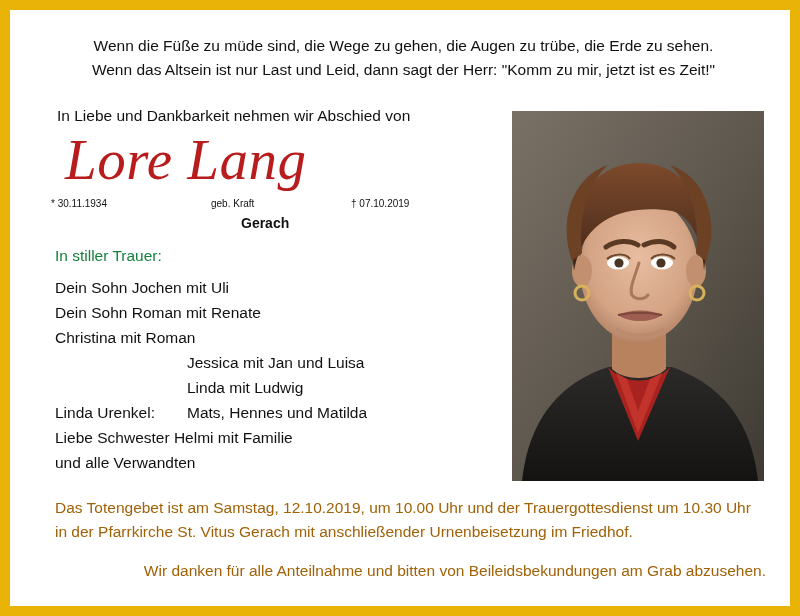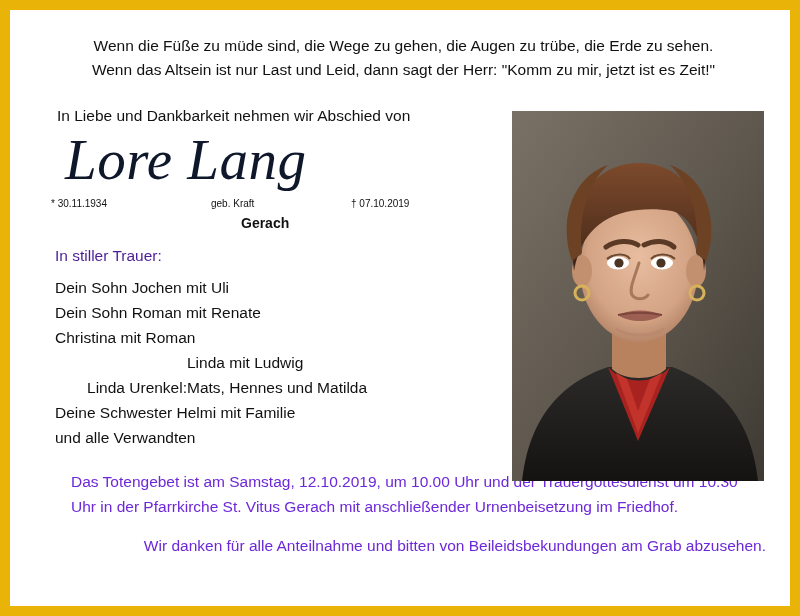--- a/index.html
+++ b/index.html
@@ -53,21 +53,21 @@
   }
   .intro {
     font-size: 15.5px;
     color: #111;
     margin: 2px 0 2px 16px;
   }
   .name {
     font-family: "Liberation Serif", serif;
     font-style: italic;
     font-size: 57px;
-    color: #0f172a;
+    color: #b91c1c;
     margin: 4px 0 6px 24px;
     letter-spacing: 0.5px;
     line-height: 1.1;
   }
   .dates {
     margin: 6px 0 0 10px;
     font-size: 10px;
     color: #111;
     display: flex;
   }
@@ -75,51 +75,50 @@
   .dates .maiden { width: 140px; }
   .dates .died { }
   .place {
     font-size: 14px;
     font-weight: bold;
     color: #111;
     margin: 6px 0 0 200px;
   }
   .mourners-title {
     font-size: 15.5px;
-    color: #4c1d95;
+    color: #15803d;
     margin: 16px 0 10px 14px;
   }
   .mourners {
     margin-left: 14px;
   }
   .mourner-row {
     display: flex;
     font-size: 15.5px;
     color: #111;
     line-height: 1.62;
-    text-align: right;
   }
   .mourner-row .lbl {
     width: 132px;
     flex: 0 0 132px;
   }
   .mourner-row .val { }
   .mourner-row.single .lbl {
     width: auto;
     flex: none;
   }
   .footer {
     margin-top: 20px;
     clear: both;
   }
   .footer p {
     font-size: 15.5px;
-    color: #6d28d9;
+    color: #a16207;
     line-height: 1.6;
-    margin: 0 0 14px 30px;
+    margin: 0 0 14px 14px;
   }
   .footer p:last-child { margin-bottom: 0; text-align: right; }
 </style>
 </head>
 <body>
 
 <div class="obituary">
 
   <div class="verse">
     <div>Wenn die Füße zu müde sind, die Wege zu gehen, die Augen zu trübe, die Erde zu sehen.</div>
@@ -212,28 +211,32 @@
           <span class="lbl">Dein Sohn Jochen mit Uli</span>
         </div>
         <div class="mourner-row single">
           <span class="lbl">Dein Sohn Roman mit Renate</span>
         </div>
         <div class="mourner-row">
           <span class="val">Christina mit Roman</span>
         </div>
         <div class="mourner-row">
           <span class="lbl"></span>
+          <span class="val">Jessica mit Jan und Luisa</span>
+        </div>
+        <div class="mourner-row">
+          <span class="lbl"></span>
           <span class="val">Linda mit Ludwig</span>
         </div>
         <div class="mourner-row">
           <span class="lbl">Linda Urenkel:</span>
           <span class="val">Mats, Hennes und Matilda</span>
         </div>
         <div class="mourner-row single">
-          <span class="lbl">Deine Schwester Helmi mit Familie</span>
+          <span class="lbl">Liebe Schwester Helmi mit Familie</span>
         </div>
         <div class="mourner-row single">
           <span class="lbl">und alle Verwandten</span>
         </div>
       </div>
 
     </div>
   </div>
 
   <div class="footer">

